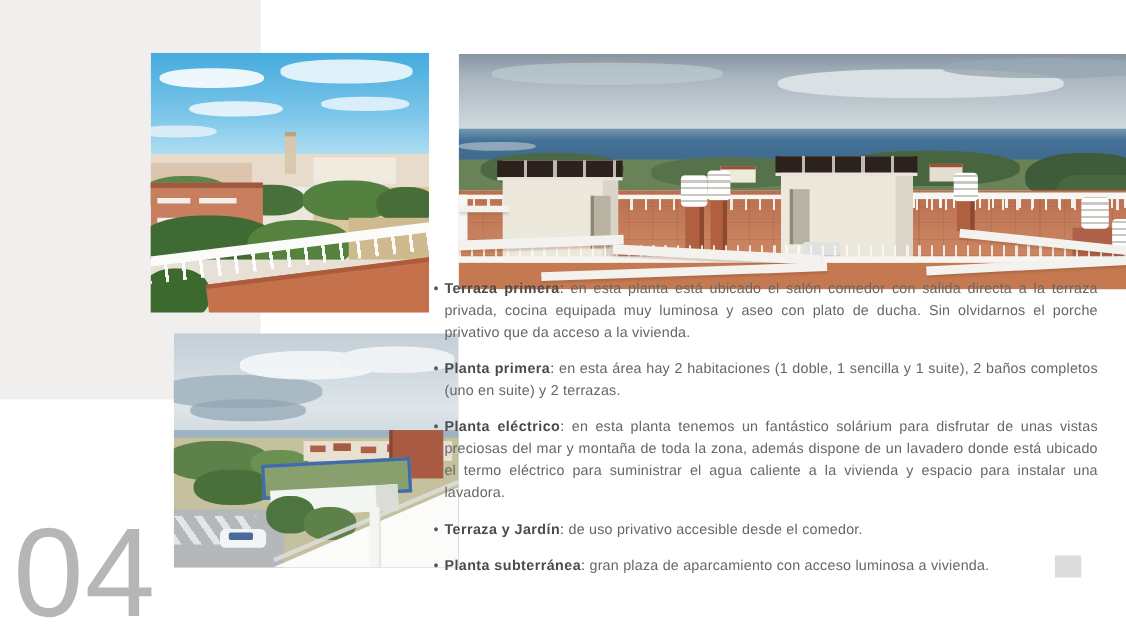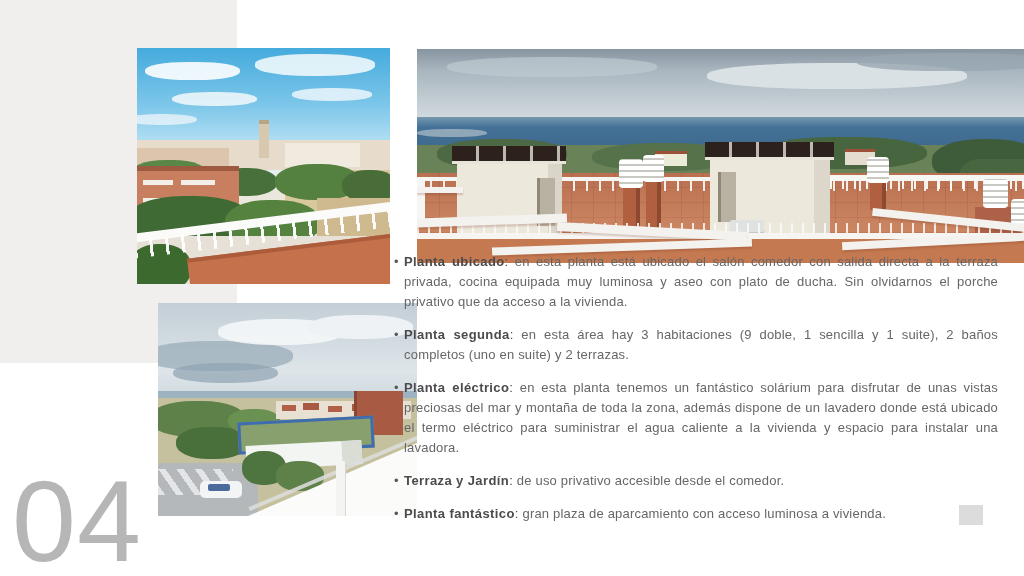--- a/index.html
+++ b/index.html
@@ -276,41 +276,41 @@
     <div class="p-beam p-b3"></div>
     <div class="p-beam p-b4"></div>
     <div class="p-beam p-b5"></div>
     <div class="p-beam p-b6"></div>
   </figure>
 
   <div class="features">
 
       <p class="feature">
         <span class="bullet">•</span>
-        <span class="lbl">Planta ubicado</span><span class="sep">: </span><span class="txt">en esta planta está ubicado el salón comedor con salida directa a la terraza privada, cocina equipada muy luminosa y aseo con plato de ducha. Sin olvidarnos el porche privativo que da acceso a la vivienda.</span>
-      </p>
-
-      <p class="feature">
-        <span class="bullet">•</span>
-        <span class="lbl">Planta segunda</span><span class="sep">: </span><span class="txt">en esta área hay 3 habitaciones (9 doble, 1 sencilla y 1 suite), 2 baños completos (uno en suite) y 2 terrazas.</span>
+        <span class="lbl">Terraza primera</span><span class="sep">: </span><span class="txt">en esta planta está ubicado el salón comedor con salida directa a la terraza privada, cocina equipada muy luminosa y aseo con plato de ducha. Sin olvidarnos el porche privativo que da acceso a la vivienda.</span>
+      </p>
+
+      <p class="feature">
+        <span class="bullet">•</span>
+        <span class="lbl">Planta primera</span><span class="sep">: </span><span class="txt">en esta área hay 2 habitaciones (1 doble, 1 sencilla y 1 suite), 2 baños completos (uno en suite) y 2 terrazas.</span>
       </p>
 
       <p class="feature">
         <span class="bullet">•</span>
         <span class="lbl">Planta eléctrico</span><span class="sep">: </span><span class="txt">en esta planta tenemos un fantástico solárium para disfrutar de unas vistas preciosas del mar y montaña de toda la zona, además dispone de un lavadero donde está ubicado el termo eléctrico para suministrar el agua caliente a la vivienda y espacio para instalar una lavadora.</span>
       </p>
 
       <p class="feature">
         <span class="bullet">•</span>
         <span class="lbl">Terraza y Jardín</span><span class="sep">: </span><span class="txt">de uso privativo accesible desde el comedor.</span>
       </p>
 
       <p class="feature">
         <span class="bullet">•</span>
-        <span class="lbl">Planta fantástico</span><span class="sep">: </span><span class="txt">gran plaza de aparcamiento con acceso luminosa a vivienda.</span>
+        <span class="lbl">Planta subterránea</span><span class="sep">: </span><span class="txt">gran plaza de aparcamiento con acceso luminosa a vivienda.</span>
       </p>
     </div>
 
   <div class="page-number">04</div>
 
   <div class="corner-square"></div>
 
 </div>
 
 </body></html>

